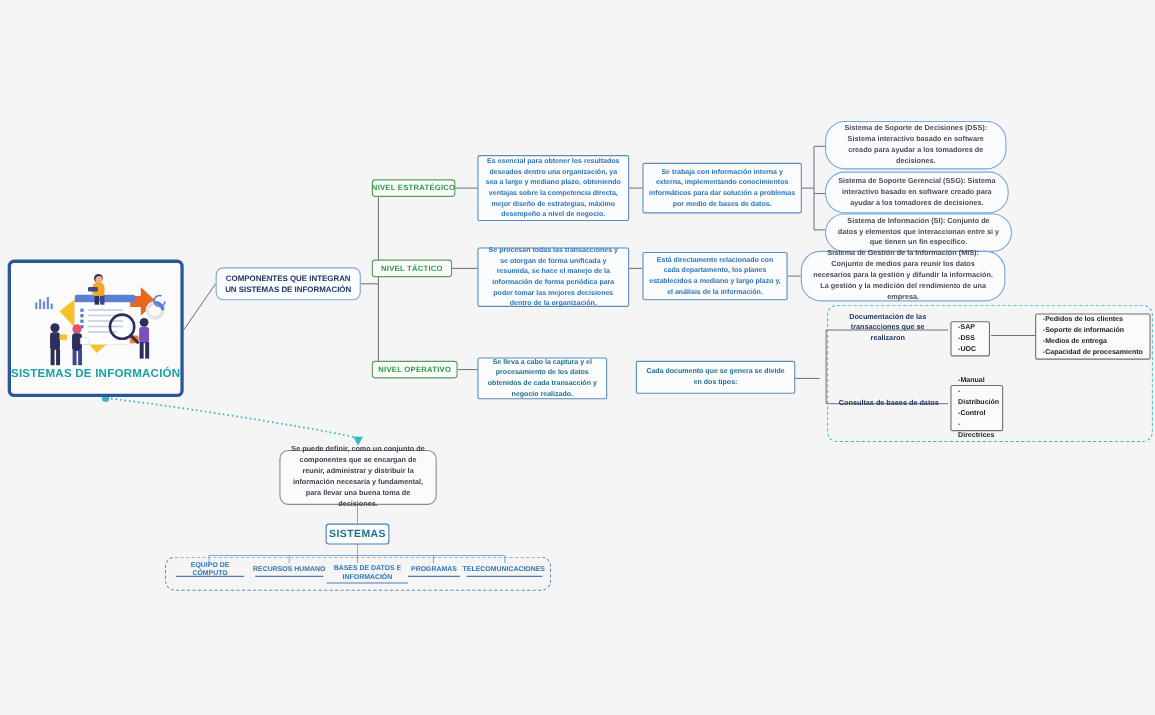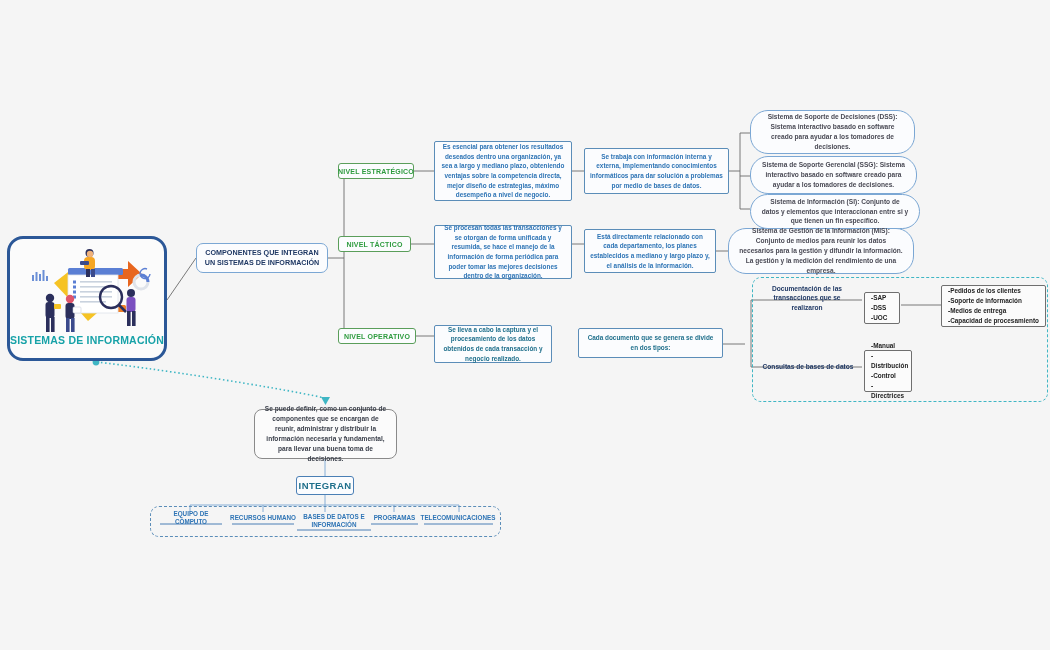--- a/index.html
+++ b/index.html
@@ -11,21 +11,21 @@
     position:relative;
   }
   #canvas{position:absolute;left:0;top:0;width:1050px;height:650px;}
   svg.links{position:absolute;left:0;top:0;width:1050px;height:650px;pointer-events:none;}
 
   .node{position:absolute;box-sizing:border-box;display:flex;align-items:center;justify-content:center;text-align:center;}
 
   
   #root-card{
     left:7px;top:236px;width:160px;height:125px;
-    background:#fbfbfb;border:3px solid #2b5797;border-radius:16px;
+    background:#fbfbfb;border:3px solid #2b5797;border-radius:6px;
     flex-direction:column;justify-content:flex-start;
   }
   #root-title{
     font-size:10.5px;font-weight:bold;color:#17a2a8;letter-spacing:.2px;
     position:absolute;bottom:12px;left:0;right:0;text-align:center;
   }
   .illus{position:absolute;left:0;top:6px;width:160px;height:92px;}
 
   
   .topic{
@@ -273,21 +273,21 @@
     <div class="lines">
       <div>-Manual</div>
       <div>-Distribución</div>
       <div>-Control</div>
       <div>-Directrices</div>
     </div>
   </div>
 
   <div class="node defbox" style="left:254px;top:409px;width:143px;height:50px;">Se puede definir, como un conjunto de componentes que se encargan de reunir, administrar y distribuir la información necesaria y fundamental, para llevar una buena toma de decisiones.</div>
 
-  <div class="node elementos" style="left:296px;top:476px;width:58px;height:19px;">INTEGRAN</div>
+  <div class="node elementos" style="left:296px;top:476px;width:58px;height:19px;">SISTEMAS</div>
 
   <div class="dashbox blue" style="left:150px;top:506px;width:351px;height:31px;"></div>
 
   <div class="node leafline" style="left:158px;top:512px;width:66px;height:12px;">EQUIPO DE CÓMPUTO</div>
   <div class="node leafline" style="left:230px;top:512px;width:66px;height:12px;">RECURSOS HUMANO</div>
   <div class="node leafline" style="left:297px;top:512px;width:74px;height:18px;">BASES DE DATOS E INFORMACIÓN</div>
   <div class="node leafline" style="left:371px;top:512px;width:47px;height:12px;">PROGRAMAS</div>
   <div class="node leafline" style="left:423px;top:512px;width:70px;height:12px;">TELECOMUNICACIONES</div>
 
 </div>

